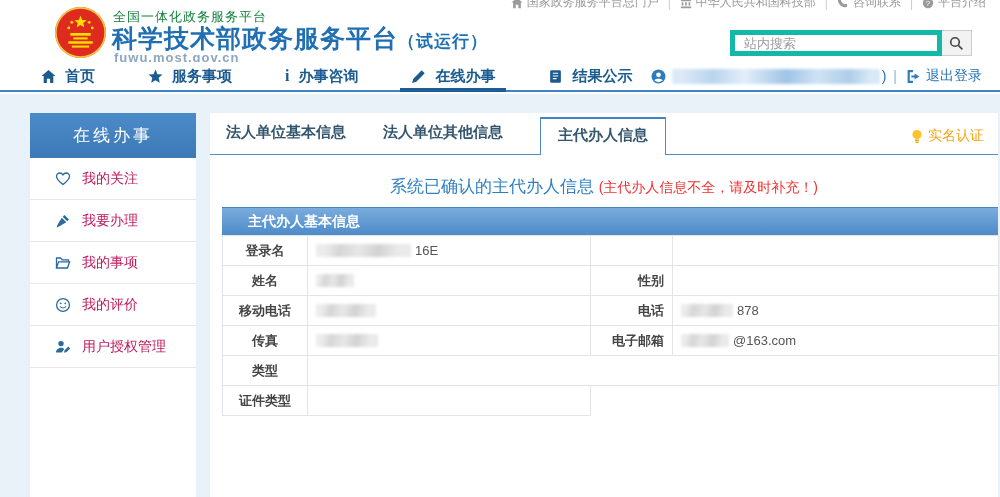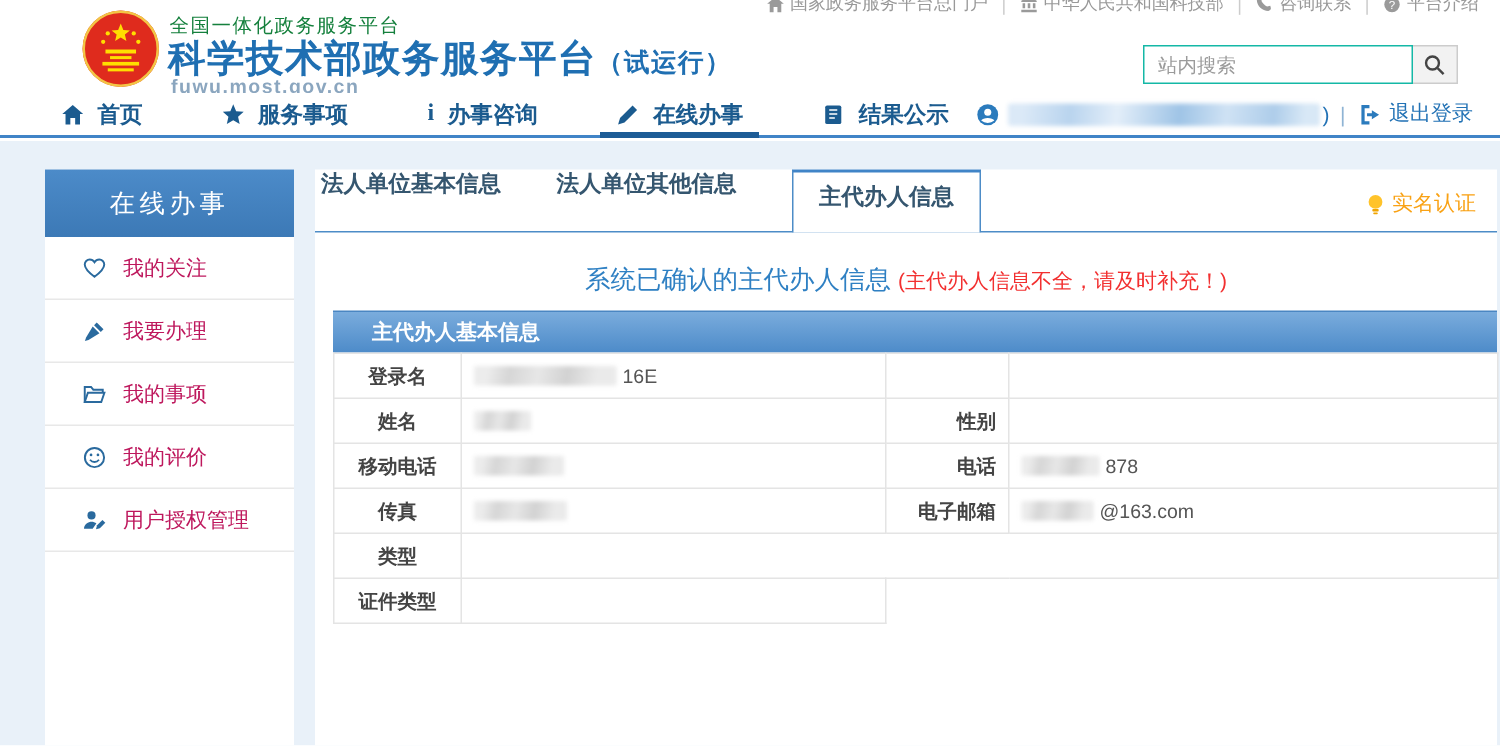--- a/index.html
+++ b/index.html
@@ -14,21 +14,21 @@
 
   
   .header { position:absolute; top:0; left:0; right:0; height:62px; background:#fff; }
   .emblem { position:absolute; left:54px; top:6px; width:53px; height:53px; }
   .brand-small { position:absolute; left:113px; top:8px; font-size:13px; color:#15803d; letter-spacing:1px; }
   .brand-title { position:absolute; left:112px; top:22px; font-size:25px; font-weight:bold; color:#1f6fb2; letter-spacing:1px; white-space:nowrap; }
   .brand-suffix { font-size:17px; font-weight:bold; color:#1f6fb2; }
   .brand-domain { position:absolute; left:114px; top:50px; font-size:13px; font-weight:bold; color:#8ba6bf; letter-spacing:1px; }
 
   .search { position:absolute; right:28px; top:30px; display:flex; }
-  .search input { width:180px; height:26px; border:1px solid #14b8a6; padding:0 9px; font-size:13px; color:#333; outline:none; font-family:inherit; }
+  .search input { width:212px; height:26px; border:5px solid #14b8a6; padding:0 9px; font-size:13px; color:#333; outline:none; font-family:inherit; }
   .search input::placeholder { color:#9b9b9b; }
   .search button { width:30px; height:26px; border:1px solid #ccc; border-left:none; background:#f2f2f2; display:flex; align-items:center; justify-content:center; cursor:pointer; }
 
   
   .navbar { position:absolute; top:62px; left:0; right:0; height:30px; background:#fff; border-bottom:2px solid #4084c7; z-index:4; }
   .nav-items { position:absolute; left:38px; top:0; height:28px; display:flex; align-items:center; }
   .nav-item { display:flex; align-items:center; gap:9px; margin-right:47px; font-size:15px; font-weight:bold; color:#1b5b8f; cursor:pointer; position:relative; height:28px; padding:0 3px; }
   .nav-item svg { width:15px; height:15px; fill:#1b5b8f; }
   .nav-item.active::after { content:""; position:absolute; left:-8px; right:-8px; bottom:-2px; height:4px; background:#1d5c96; }
   .nav-info-i { font-family:"Liberation Serif",serif; font-weight:bold; font-size:16px; line-height:1; }
@@ -44,21 +44,21 @@
 
   
   .sidebar { position:absolute; left:30px; top:19px; width:166px; bottom:0; background:#fff; }
   .side-head { height:45px; background:linear-gradient(#4c8bc9,#3c79b6); color:#fff; font-size:17px; display:flex; align-items:center; justify-content:center; letter-spacing:3px; }
   .side-item { height:42px; display:flex; align-items:center; gap:11px; padding-left:25px; font-size:14px; color:#be185d; border-bottom:1px solid #e8e8e8; cursor:pointer; }
   .side-item svg { width:16px; height:16px; flex:none; }
   .side-item.active { font-weight:bold; color:#15497b; border-left:4px solid #1d5c96; padding-left:21px; }
 
   
   .content { position:absolute; left:210px; top:19px; width:788px; bottom:0; background:#fff; }
-  .tabs { position:relative; height:42px; border-bottom:1px solid #4d8cc7; display:flex; padding-left:4px; }
+  .tabs { position:relative; height:42px; border-bottom:1px solid #4d8cc7; display:flex; align-items:flex-end; padding-left:16px; }
   .tab { font-size:15px; font-weight:bold; color:#35566f; margin-right:37px; padding-bottom:12px; cursor:pointer; white-space:nowrap; }
   .tab.active { border:1px solid #4d8cc7; border-top:2px solid #4084c7; border-bottom:none; background:#fff; margin-bottom:-1px; margin-right:0; padding:7px 17px 10px;font-family:Liberation Serif, serif; }
   .badge { position:absolute; right:14px; bottom:9px; display:flex; align-items:center; gap:4px; font-size:14px; color:#f9a215; cursor:pointer; }
 
   .heading { text-align:center; margin-top:20px; font-size:17px; color:#2f80c3; white-space:nowrap; }
   .heading .warn { font-size:14px; color:#f23030; }
 
   .btn-row { display:flex; gap:8px; margin:17px 0 0 15px; }
   .btn { height:29px; display:flex; align-items:center; gap:7px; padding:0 14px; background:#4d93da; border:1px solid #3f85cc; border-radius:3px; color:#fff; font-size:13px; cursor:pointer; font-family:inherit; }
 

